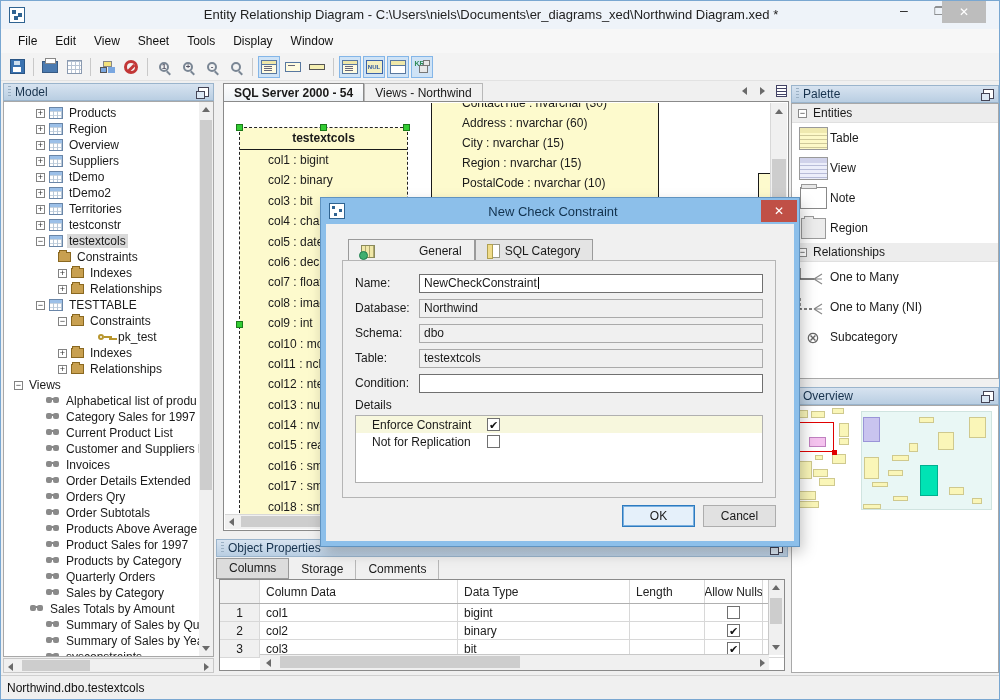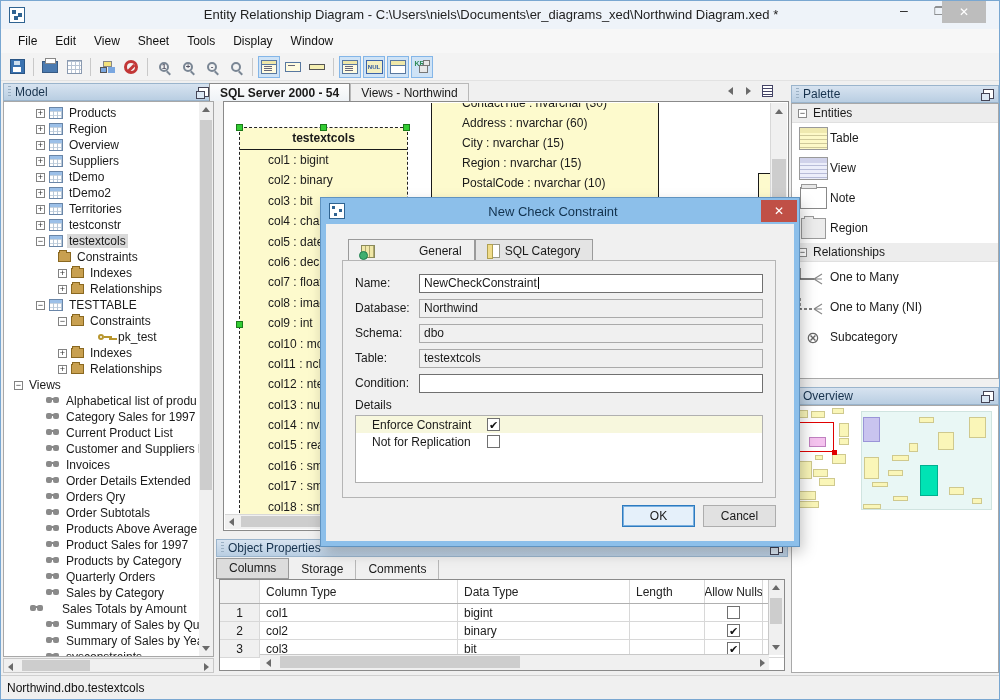--- a/index.html
+++ b/index.html
@@ -78,21 +78,21 @@
   .i-view:after{content:"";position:absolute;left:5px;top:1px;width:3px;height:2px;background:#8a8a8a;}
   #model-vscroll{position:absolute;right:1px;top:19px;width:14px;bottom:17px;background:#f0f0f0;}
   #model-hscroll{position:absolute;left:0;bottom:0;right:0;height:15px;background:#f0f0f0;border:1px solid #c8c8c8;box-sizing:border-box;}
   .sb-thumb{position:absolute;background:#cdcdcd;}
   .tri{width:0;height:0;position:absolute;}
   .tri-up{border-left:4px solid transparent;border-right:4px solid transparent;border-bottom:5px solid #6a6a6a;}
   .tri-down{border-left:4px solid transparent;border-right:4px solid transparent;border-top:5px solid #6a6a6a;}
   .tri-left{border-top:4px solid transparent;border-bottom:4px solid transparent;border-right:5px solid #6a6a6a;}
   .tri-right{border-top:4px solid transparent;border-bottom:4px solid transparent;border-left:5px solid #6a6a6a;}
   
-  #tabbar{position:absolute;left:208px;top:82px;width:566px;height:18px;display:flex;}
+  #tabbar{position:absolute;left:222px;top:82px;width:566px;height:18px;display:flex;}
   .sheet-tab{padding:1px 10px 0;font-size:12px;line-height:16px;border:1px solid #8a8a8a;border-bottom:none;background:linear-gradient(#fdfdfd,#eef2f6);white-space:nowrap;}
   .sheet-tab.active{font-weight:bold;}
   .sheet-tab.inactive{background:#f0f0f0;border-color:#b8b8b8;font-weight:normal;}
   #tab-nav{position:absolute;right:2px;top:2px;display:flex;gap:8px;align-items:center;}
   #tab-nav .nav-b{position:relative;width:10px;height:12px;}
   .i-list{width:11px;height:12px;border:1px solid #446;box-sizing:border-box;background:repeating-linear-gradient(#fff 0 2px,#446 2px 3px);}
   #canvas-frame{position:absolute;left:222px;top:100px;width:566px;height:430px;background:#fff;border:1px solid #8a8a8a;box-sizing:border-box;}
   #canvas-view{position:absolute;left:1px;top:1px;width:547px;height:413px;overflow:hidden;background:#fff;}
   .entity{position:absolute;background:#fdfacd;border:1px solid #1a1a1a;box-sizing:border-box;}
   #entity-main{left:15px;top:25px;width:167px;height:394px;border:none;outline:1px dashed #222;}
@@ -401,21 +401,21 @@
           <span class="lbl">Products by Category</span>
         </div>
         <div class="tree-row" style="padding-left: 42px;">
           <span class="t-ico i-view"></span>
           <span class="lbl">Quarterly Orders</span>
         </div>
         <div class="tree-row" style="padding-left: 42px;">
           <span class="t-ico i-view"></span>
           <span class="lbl">Sales by Category</span>
         </div>
-        <div class="tree-row" style="padding-left: 26px; gap: 12px;">
+        <div class="tree-row" style="padding-left: 26px;">
           <span class="t-ico i-view"></span>
           <span class="lbl">Sales Totals by Amount</span>
         </div>
         <div class="tree-row" style="padding-left: 42px;">
           <span class="t-ico i-view"></span>
           <span class="lbl">Summary of Sales by Qu</span>
         </div>
         <div class="tree-row" style="padding-left: 42px;">
           <span class="t-ico i-view"></span>
           <span class="lbl">Summary of Sales by Yea</span>
@@ -505,21 +505,21 @@
     </div>
     <div id="op-tabs">
         <div class="op-tab active">Columns</div>
         <div class="op-tab">Storage</div>
         <div class="op-tab">Comments</div>
       </div>
     <div id="op-grid">
       <div id="op-grid-rows">
           <div class="g-row g-head">
             <div class="g-cell gc-num"></div>
-            <div class="g-cell gc-name">Column Type</div>
+            <div class="g-cell gc-name">Column Data</div>
             <div class="g-cell gc-type">Data Type</div>
             <div class="g-cell gc-len">Length</div>
             <div class="g-cell gc-null">Allow Nulls</div>
           </div>
           <div class="g-row">
             <div class="g-cell gc-num">1</div>
             <div class="g-cell gc-name">col1</div>
             <div class="g-cell gc-type">bigint</div>
             <div class="g-cell gc-len"></div>
             <div class="g-cell gc-null">

